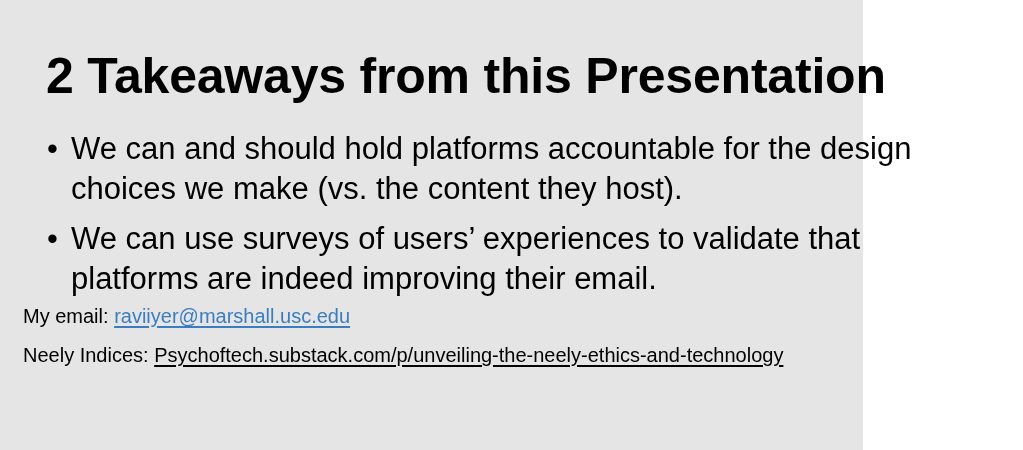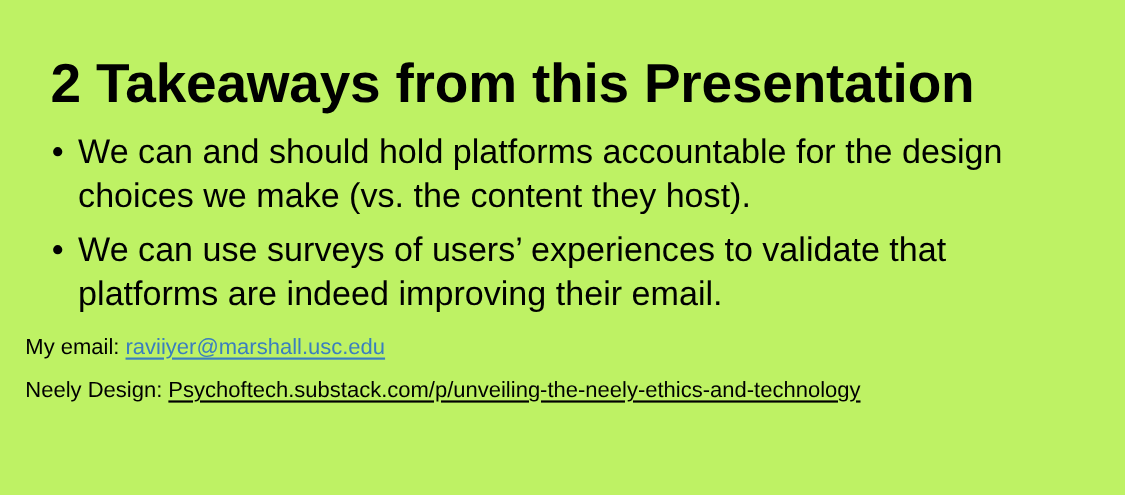--- a/index.html
+++ b/index.html
@@ -11,23 +11,23 @@
     width: 1023px;
     height: 450px;
     overflow: hidden;
     font-family: "Liberation Sans", sans-serif;
     color: #000000;
     -webkit-font-smoothing: antialiased;
   }
 
   .slide {
     position: relative;
-    width: 1023px;
+    width: 863px;
     height: 450px;
-    background: #bef264;
+    background: #e5e5e5;
   }
 
   
   .slide-title {
     position: absolute;
     left: 46px;
     top: 14px;
     width: 940px;
     font-size: 50px;
     font-weight: bold;
@@ -61,20 +61,21 @@
   .bullet-marker {
     position: absolute;
     left: 3px;
     top: 0;
     font-size: 31px;
     line-height: 1.28;
     color: #000000;
   }
   .bullet-text {
     display: block;
+    margin-top: 11px;
   }
 
   
   .contact-lines {
     position: absolute;
     left: 23px;
     top: 306px;
     width: 980px;
   }
   .contact-line {
@@ -119,18 +120,18 @@
   </ul>
 
   <div class="contact-lines">
 
     <div class="contact-line">
       <span class="contact-label">My email: </span><a class="contact-link is-hyperlink" href="#">raviiyer@marshall.usc.edu</a>
     </div>
 
 
     <div class="contact-line">
-      <span class="contact-label">Neely Design: </span><a class="contact-link" href="#">Psychoftech.substack.com/p/unveiling-the-neely-ethics-and-technology</a>
+      <span class="contact-label">Neely Indices: </span><a class="contact-link" href="#">Psychoftech.substack.com/p/unveiling-the-neely-ethics-and-technology</a>
     </div>
 
   </div>
 
 </div>
 
 </body></html>

